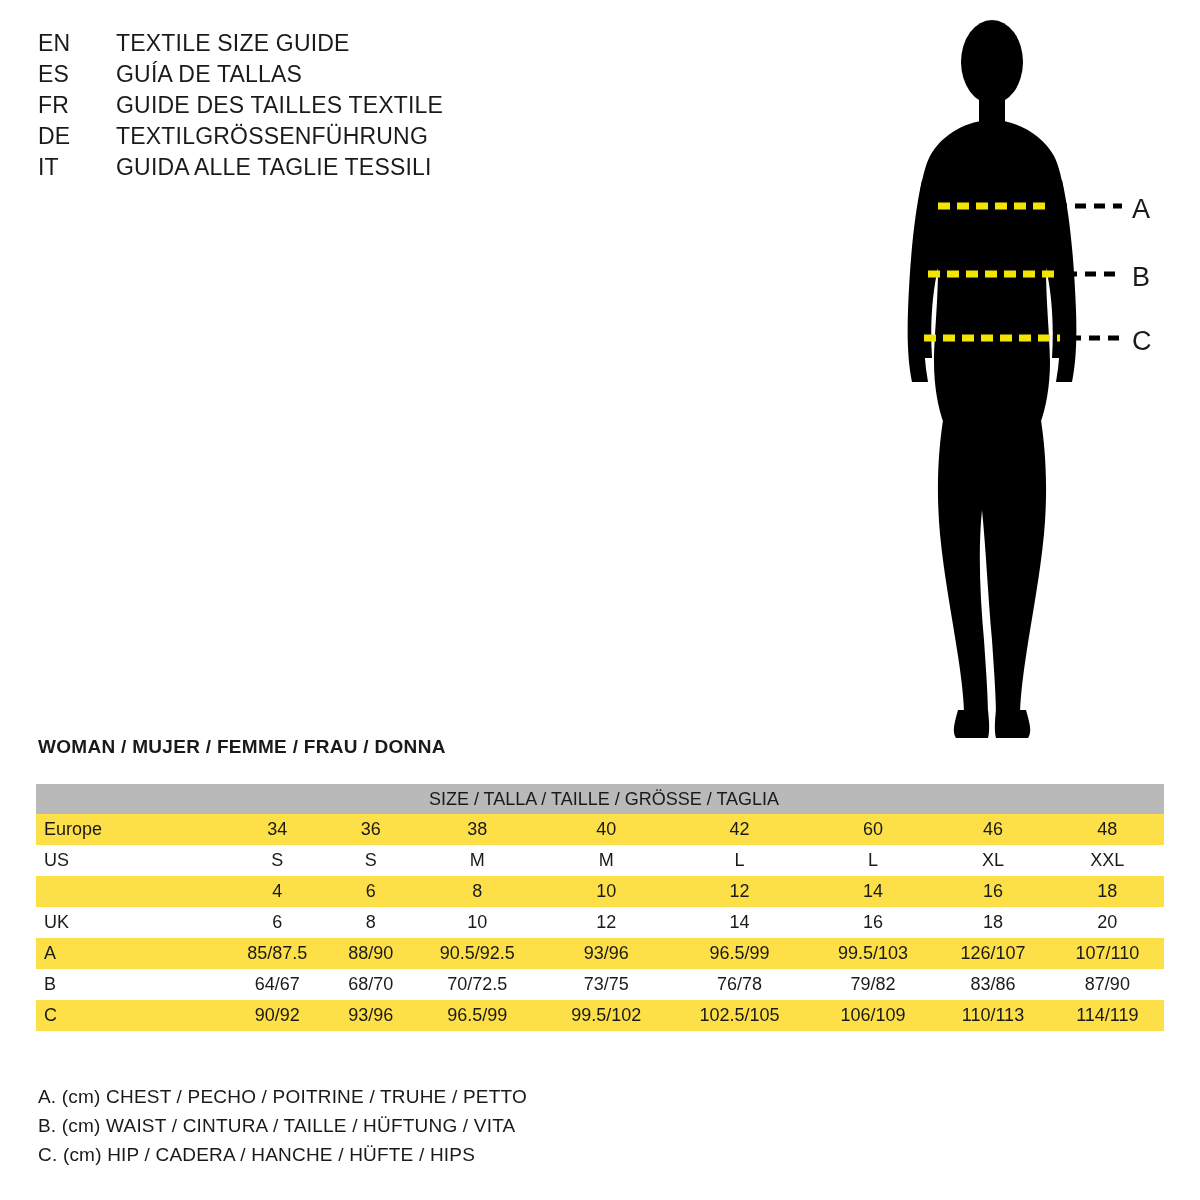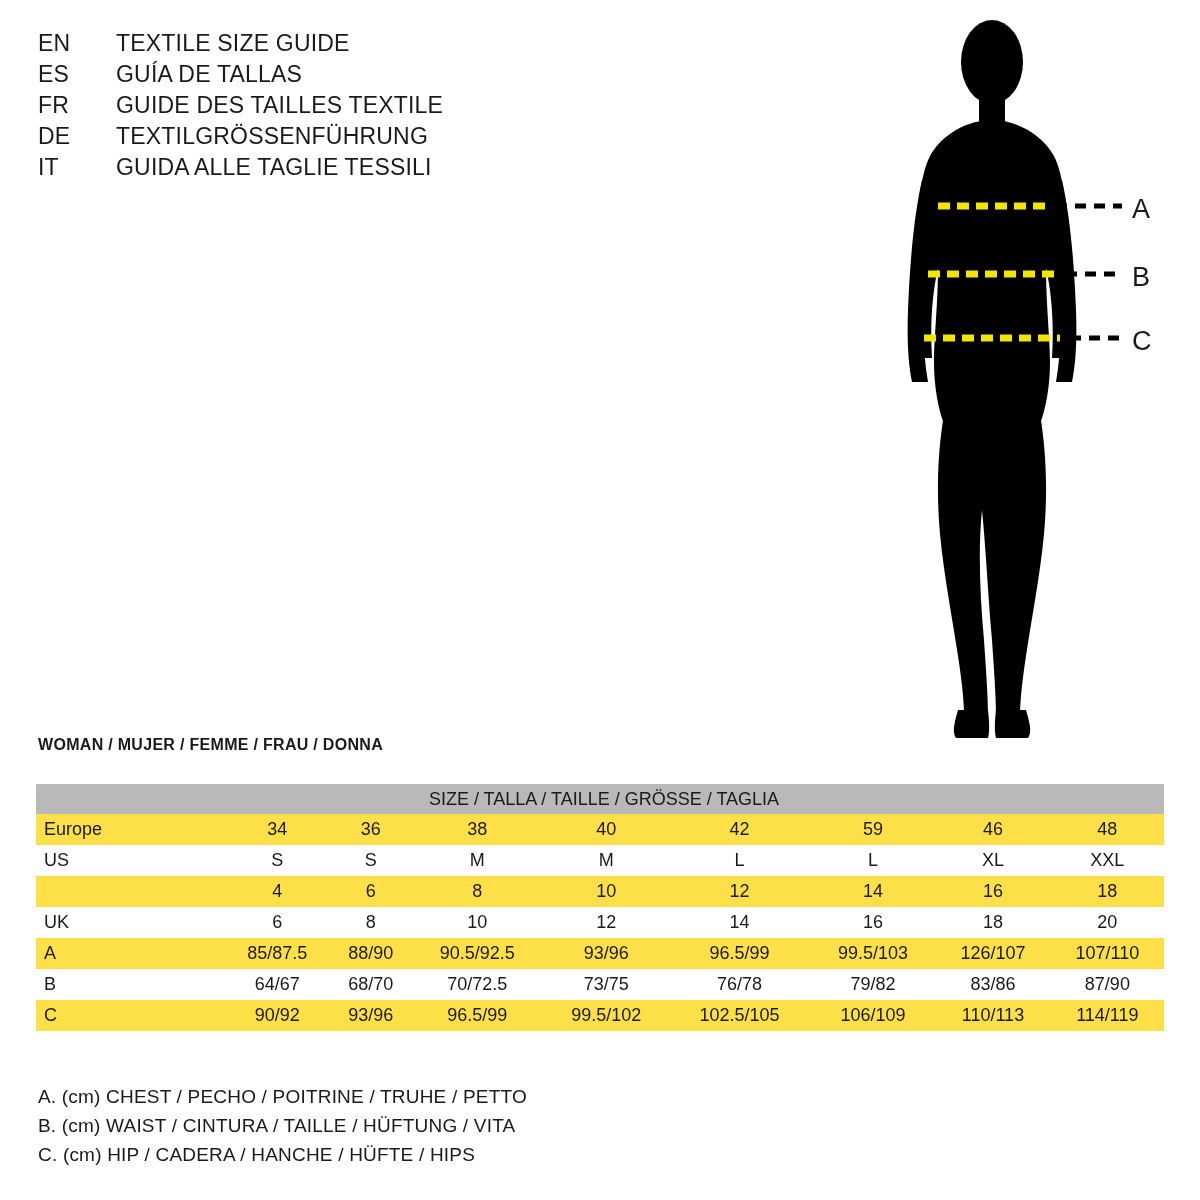--- a/index.html
+++ b/index.html
@@ -52,21 +52,21 @@
   }
   .figure-area svg {
     display: block;
   }
 
   
   .section-label {
     position: absolute;
     left: 38px;
     top: 736px;
-    font-size: 16px;
+    font-size: 19px;
     font-weight: bold;
     letter-spacing: 0.3px;
     color: #1a1a1a;
   }
 
   
   .size-table {
     position: absolute;
     left: 36px;
     top: 784px;
@@ -206,21 +206,21 @@
       <td colspan="9">SIZE / TALLA / TAILLE / GRÖSSE / TAGLIA</td>
     </tr>
 
     <tr class="row-a">
       <td class="row-head">Europe</td>
       <td>34</td>
       <td>36</td>
       <td>38</td>
       <td>40</td>
       <td>42</td>
-      <td>59</td>
+      <td>60</td>
       <td>46</td>
       <td>48</td>
     </tr>
 
     <tr class="row-b">
       <td class="row-head">US</td>
       <td>S</td>
       <td>S</td>
       <td>M</td>
       <td>M</td>

